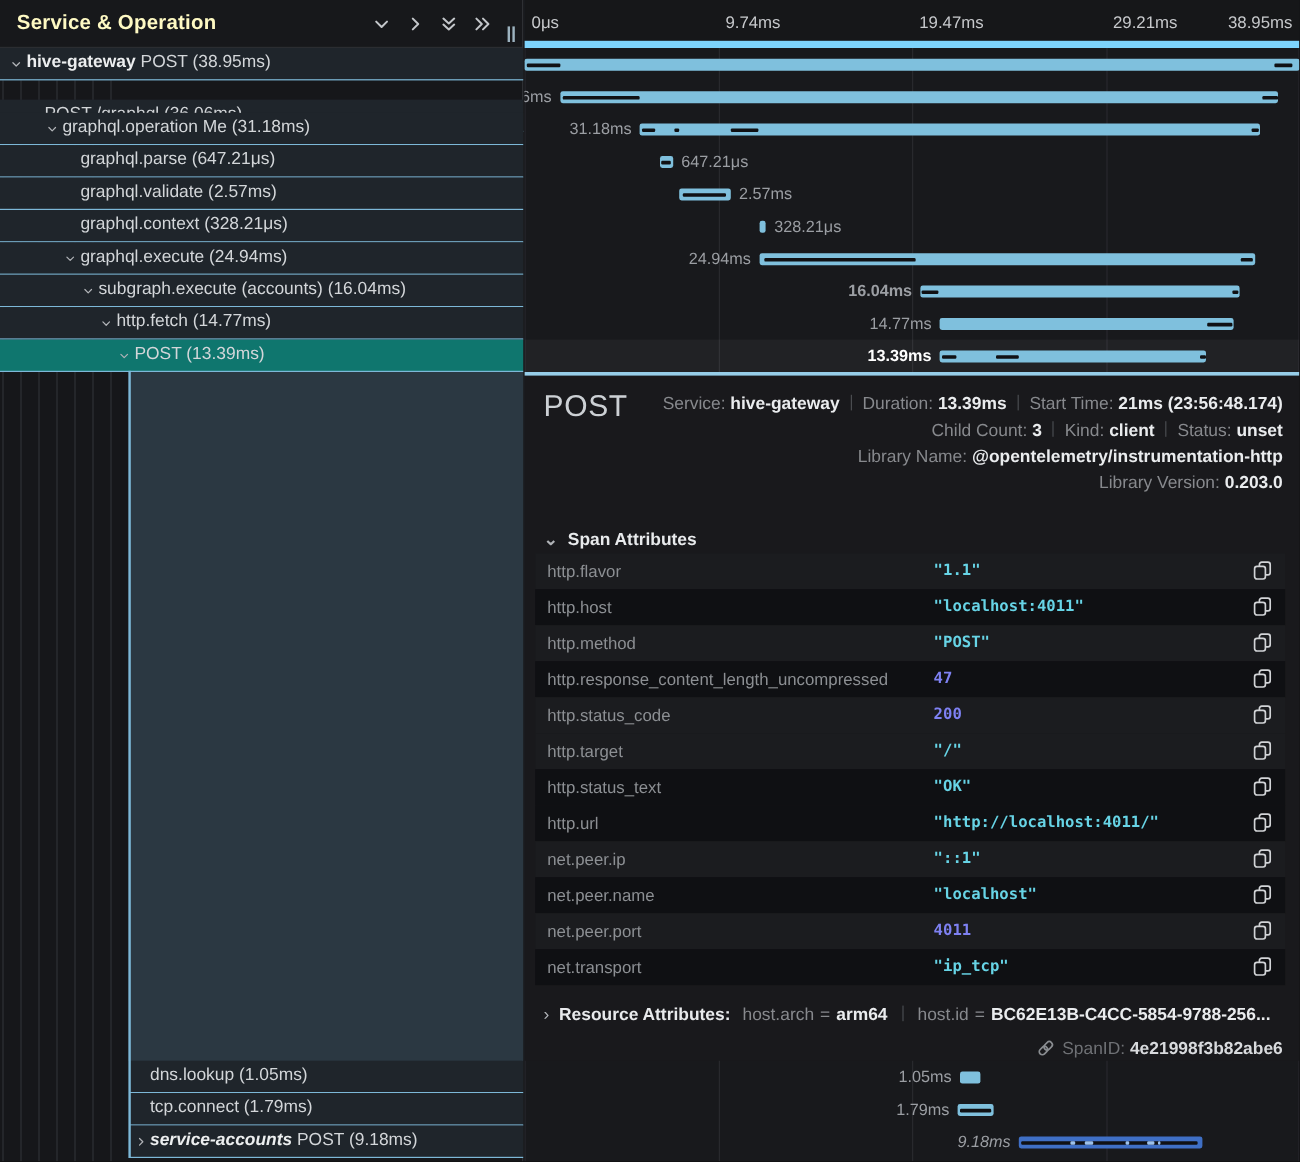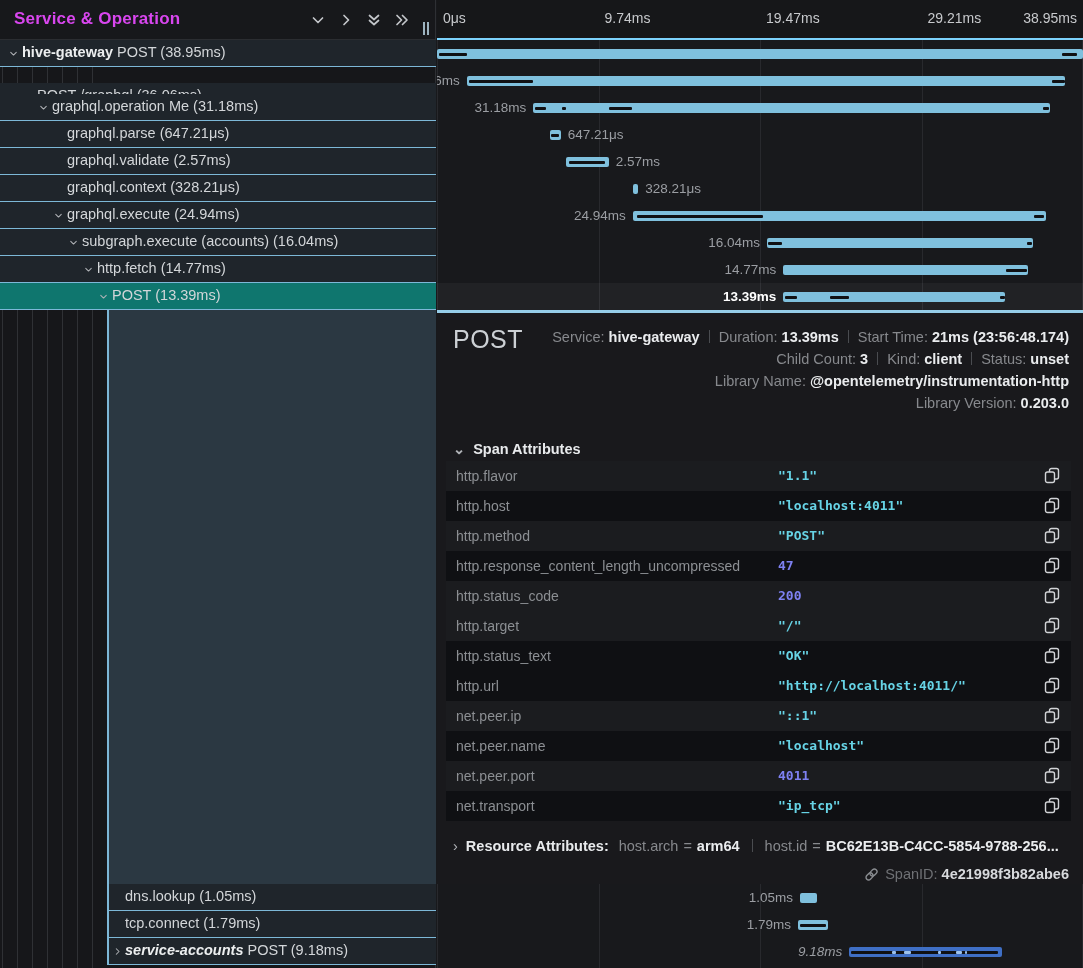--- a/index.html
+++ b/index.html
@@ -5,36 +5,36 @@
   * { margin:0; padding:0; box-sizing:border-box; }
   html,body { background:#0f1012; }
   #app {
     position:relative; width:1083px; height:968px; overflow:hidden;
     background:#18191c; font-family:"Liberation Sans", sans-serif;
     -webkit-font-smoothing:antialiased;
   }
   
   #left-panel { position:absolute; left:0; top:0; width:436px; height:968px; background:#16171a; border-right:1px solid #2e3034; }
   #left-header { position:absolute; left:0; top:0; width:100%; height:40px; background:#17181b; border-bottom:1px solid #2b2d31; z-index:6; }
-  #left-title { position:absolute; left:14px; top:9px; font-size:17px; font-weight:bold; color:#d946ef; letter-spacing:.2px; }
+  #left-title { position:absolute; left:14px; top:9px; font-size:17px; font-weight:bold; color:#fef9c3; letter-spacing:.2px; }
   .hdr-icon { position:absolute; top:11px; width:18px; height:18px; cursor:pointer; color:#c3c6ca; }
   #drag-handle { position:absolute; top:22px; left:421px; width:10px; height:14px; cursor:col-resize; }
   #drag-handle span { position:absolute; top:0; width:2px; height:13px; background:#9db3c0; }
   .guide { position:absolute; top:40px; width:1px; height:928px; background:#2f3135; z-index:2; }
   .tree-row { position:absolute; height:27px; background:#1f252b; border-bottom:1.5px solid #7db8d8; cursor:pointer; z-index:3; }
   .tree-row.selected { background:#0f766e;text-decoration:underline; }
   .tree-row .twisty { position:absolute; top:8px; width:11px; height:11px; color:#b0b3b7; z-index:5; }
   .tree-label { position:absolute; top:4px; font-size:14.5px; color:#d3d6d9; white-space:nowrap; z-index:5; }
   .tree-label .svc { font-weight:bold; color:#eceeef; }
   .tree-label .svc.italic { font-style:italic; }
   #expand-box { position:absolute; left:107px; top:310px; width:329px; height:574px; background:#2b3842; z-index:4; }
   #expand-border { position:absolute; left:107px; top:309px; width:2px; height:656px; background:#7db8d8; z-index:5; }
   
   #right-panel { position:absolute; left:437px; top:0; width:646px; height:968px; background:#18191c; overflow:hidden; }
-  #time-header { position:absolute; left:0; top:0; width:100%; height:40px; background:#161719; border-bottom:2px solid #7dd3fc; z-index:2; }
+  #time-header { position:absolute; left:0; top:0; width:100%; height:40px; background:#161719; border-bottom:6px solid #7dd3fc; z-index:2; }
   .tick-label { position:absolute; top:10px; font-size:14px; color:#c7c9cc; }
   .gridline { position:absolute; top:0; width:1px; height:968px; background:#28292d; z-index:1; }
   .tl-row { position:absolute; left:0; width:646px; height:27px; z-index:2; }
   .tl-row.selected { background:rgba(255,255,255,0.045); }
   .bar { position:absolute; top:9px; height:10px; border-radius:2px; cursor:pointer; }
   .bar-mark { position:absolute; top:12.5px; height:3px; z-index:3; border-radius:1px; }
   .dur-label { position:absolute; top:6px; font-size:13.5px; color:#9b9ea3; white-space:nowrap; z-index:3; }
   .dur-label.selected { color:#ffffff; font-weight:bold; }
   
   #detail-panel { position:absolute; left:0; top:310px; width:646px; height:574px; background:#19191c; border-top:3px solid #96cde8; z-index:4; }
@@ -120,21 +120,21 @@
         <div class="tl-row" style="top: 175px;">
           <div class="bar" style="left: 30.3%; width: 0.85%; background: rgb(127, 192, 221);"></div>
           <div class="dur-label" style="left: calc(31.15% + 7px);">328.21μs</div>
         </div>
         <div class="tl-row" style="top: 202px;">
           <div class="bar" style="left: 30.3%; width: 64%; background: rgb(127, 192, 221);"></div>
           <div class="bar-mark" style="left: 30.9%; width: 19.5%; background: rgb(16, 17, 20);"></div>
           <div class="bar-mark" style="left: 92.4%; width: 1.6%; background: rgb(16, 17, 20);"></div>
           <div class="dur-label" style="right: calc(69.7% + 7px);">24.94ms</div>
         </div>
-        <div class="tl-row" style="top: 229px;">
+        <div class="tl-row" style="top: 229px; font-weight: bold;">
           <div class="bar" style="left: 51.1%; width: 41.2%; background: rgb(127, 192, 221);"></div>
           <div class="bar-mark" style="left: 51.3%; width: 2.1%; background: rgb(16, 17, 20);"></div>
           <div class="bar-mark" style="left: 91.4%; width: 0.7%; background: rgb(16, 17, 20);"></div>
           <div class="dur-label" style="right: calc(48.9% + 7px);">16.04ms</div>
         </div>
         <div class="tl-row" style="top: 256px;">
           <div class="bar" style="left: 53.6%; width: 37.9%; background: rgb(127, 192, 221);"></div>
           <div class="bar-mark" style="left: 88.1%; width: 3.2%; background: rgb(16, 17, 20);"></div>
           <div class="dur-label" style="right: calc(46.4% + 7px);">14.77ms</div>
         </div>

